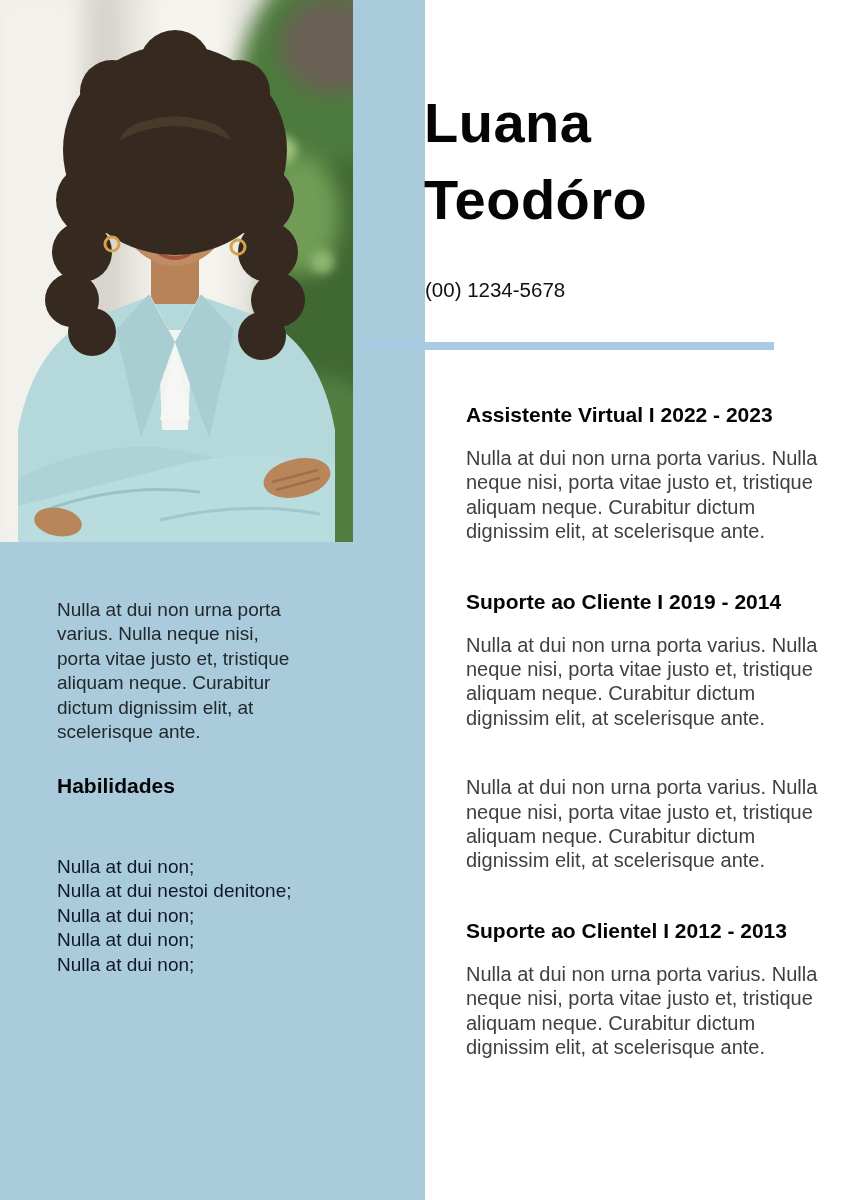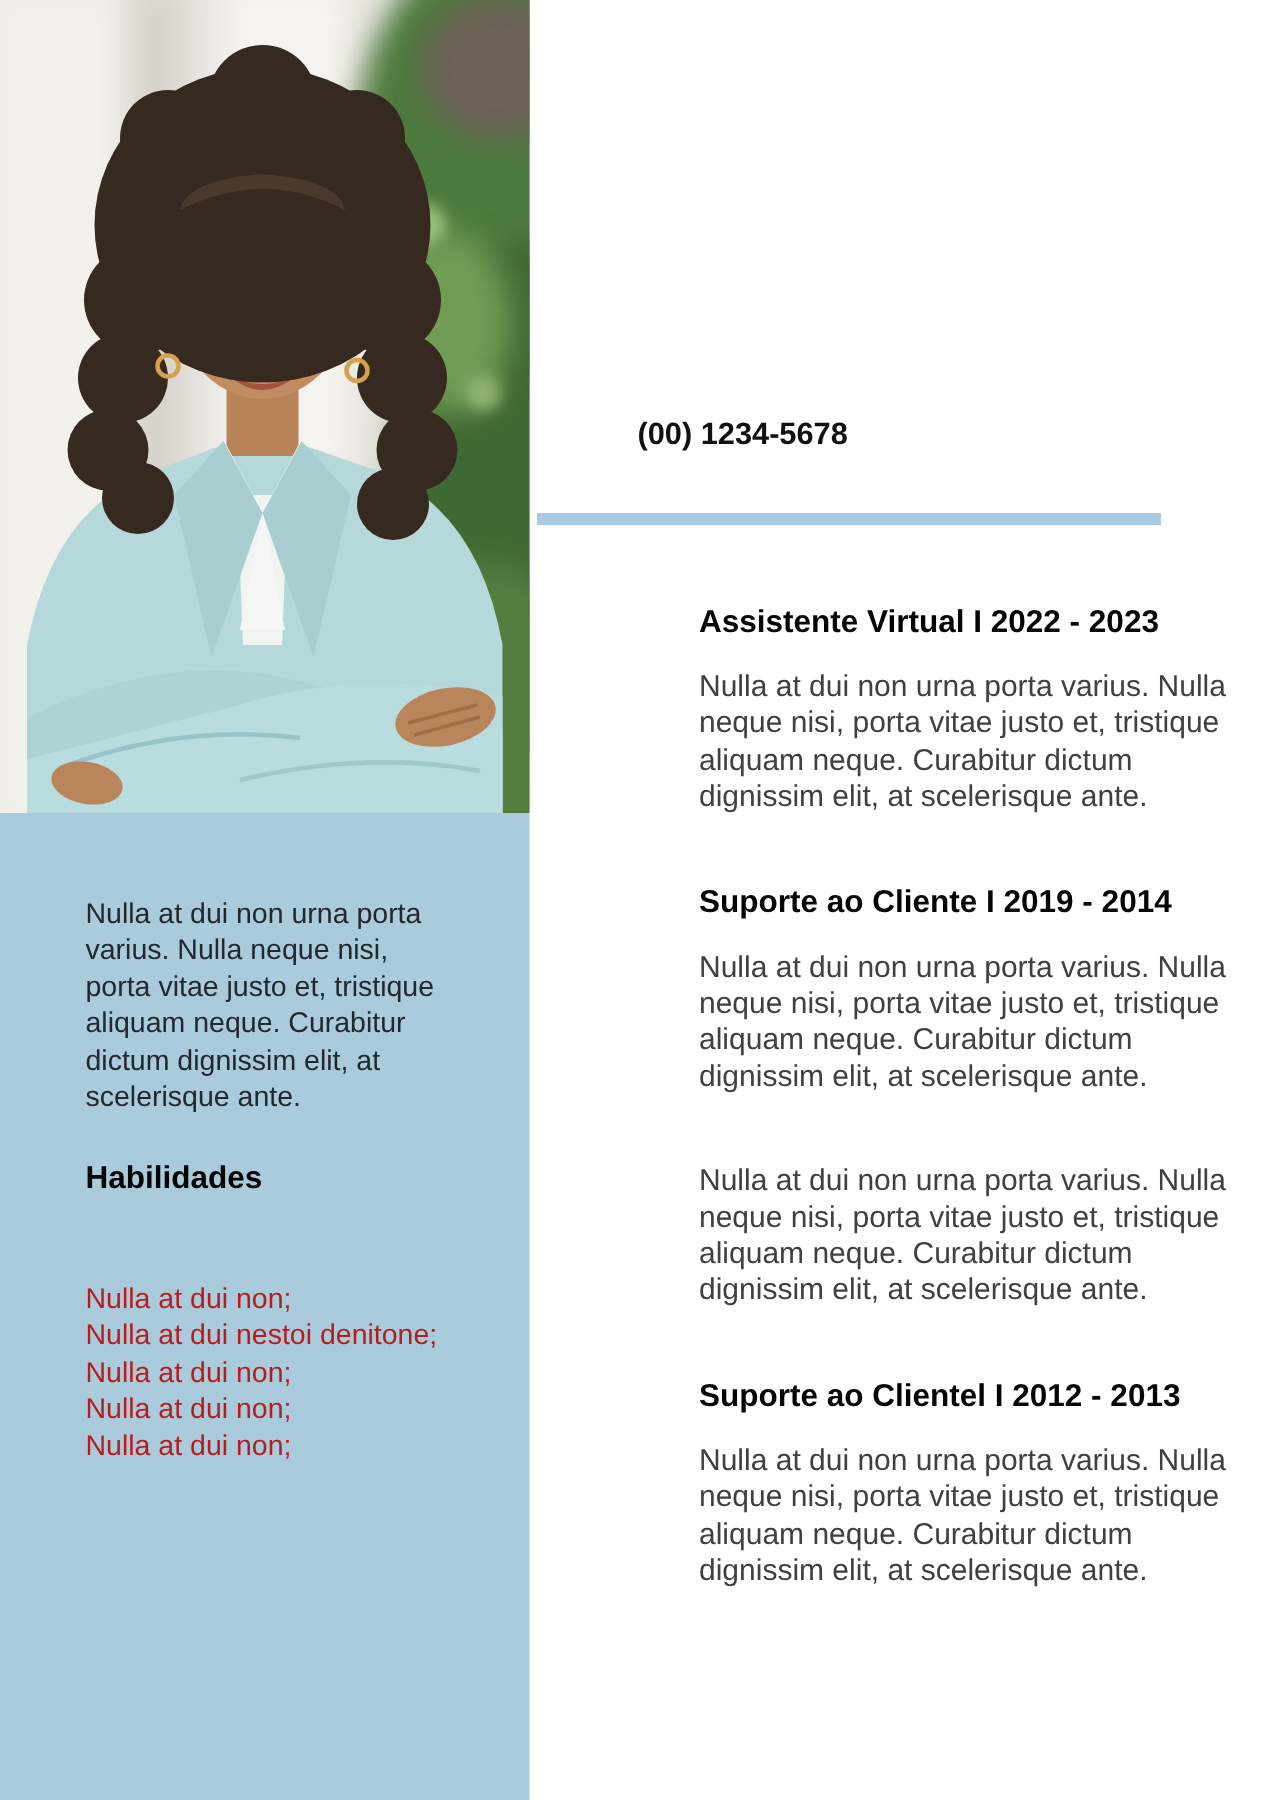--- a/index.html
+++ b/index.html
@@ -4,54 +4,54 @@
 <style>
   * { margin:0; padding:0; box-sizing:border-box; }
   html,body { background:#ffffff; }
   body { font-family:"Liberation Sans", sans-serif; }
   .page {
     position:relative; width:849px; height:1200px;
     background:#ffffff; overflow:hidden;
   }
   
   .sidebar {
-    position:absolute; left:0; top:0; width:353px; height:1200px;
+    position:absolute; left:0; top:0; width:425px; height:1200px;
     background:#a9cbdc;
   }
   .photo { position:absolute; left:0; top:0; width:353px; height:542px; display:block; }
   .summary {
     position:absolute; left:57px; top:598px; width:288px;
     font-size:19px; line-height:24.4px; color:#23282c;
     white-space:pre-line;
   }
   .skills-title {
     position:absolute; left:57px; top:773px;
     font-size:21px; line-height:26px; font-weight:bold; color:#050505;
   }
   .skills-list {
     position:absolute; left:57px; top:855px; width:288px;
     list-style:none;
   }
   .skills-list li {
-    font-size:19px; line-height:24.4px; color:#b91c1c;
+    font-size:19px; line-height:24.4px; color:#0f172a;
   }
   
   .name {
     position:absolute; left:424px; top:84px; width:310px;
     font-size:56px; line-height:77px; font-weight:bold;
     letter-spacing:.5px; color:#050505;
   }
   .email {
     position:absolute; left:425px; top:246px;
     font-size:20px; line-height:23px; font-weight:bold; color:#111111;
     text-decoration:none;
   }
   .phone {
     position:absolute; left:425px; top:278px;
-    font-size:20.5px; line-height:23px; font-weight:bold; color:#111111;
+    font-size:20.5px; line-height:23px; font-weight:normal; color:#111111;
     text-decoration:none;
   }
   .divider {
     position:absolute; left:358px; top:342px; width:416px; height:8px;
     background:#a7cbe3;
   }
   .jobs { position:absolute; left:425px; top:402px; width:395px;margin-left:41px; }
   .job { margin-bottom:45px; }
   .job h3 {
     font-size:21px; line-height:26px; font-weight:bold; color:#050505;
@@ -162,20 +162,21 @@
 
     <ul class="skills-list">
       <li>Nulla at dui non;</li>
       <li>Nulla at dui nestoi denitone;</li>
       <li>Nulla at dui non;</li>
       <li>Nulla at dui non;</li>
       <li>Nulla at dui non;</li>
     </ul>
   </aside>
 
+  <h1 class="name">Luana Teodóro</h1>
 
   <a class="phone" href="#">(00) 1234-5678</a>
 
   <div class="divider"></div>
 
   <main class="jobs">
     <section class="job">
       <h3>Assistente Virtual I 2022 - 2023</h3>
       <p>Nulla at dui non urna porta varius. Nulla
 neque nisi, porta vitae justo et, tristique

